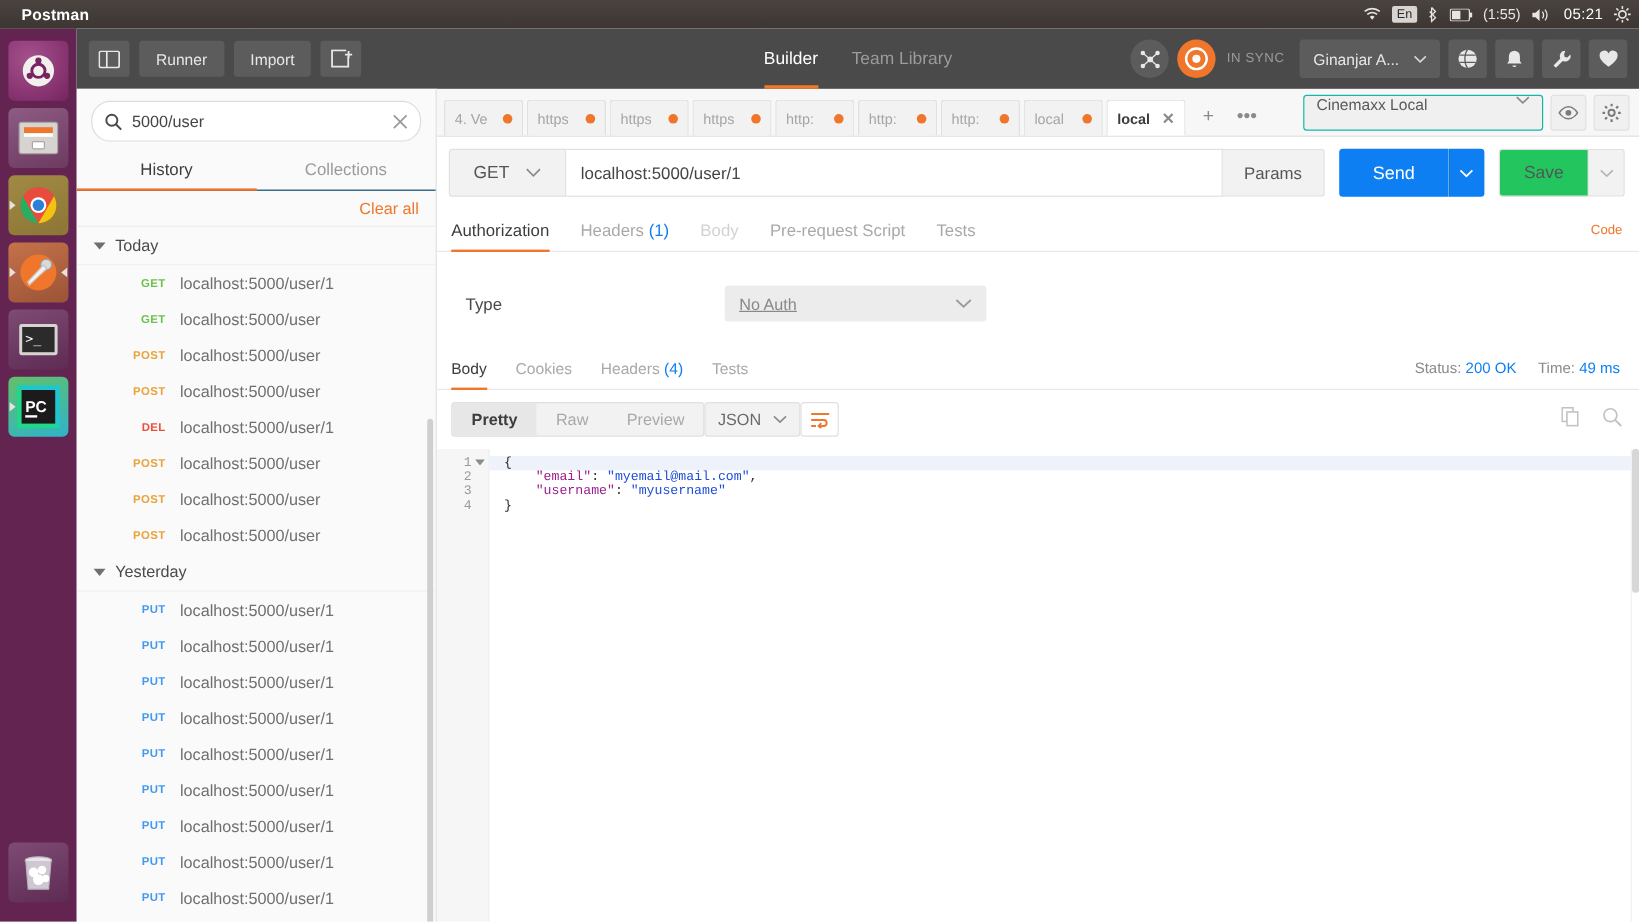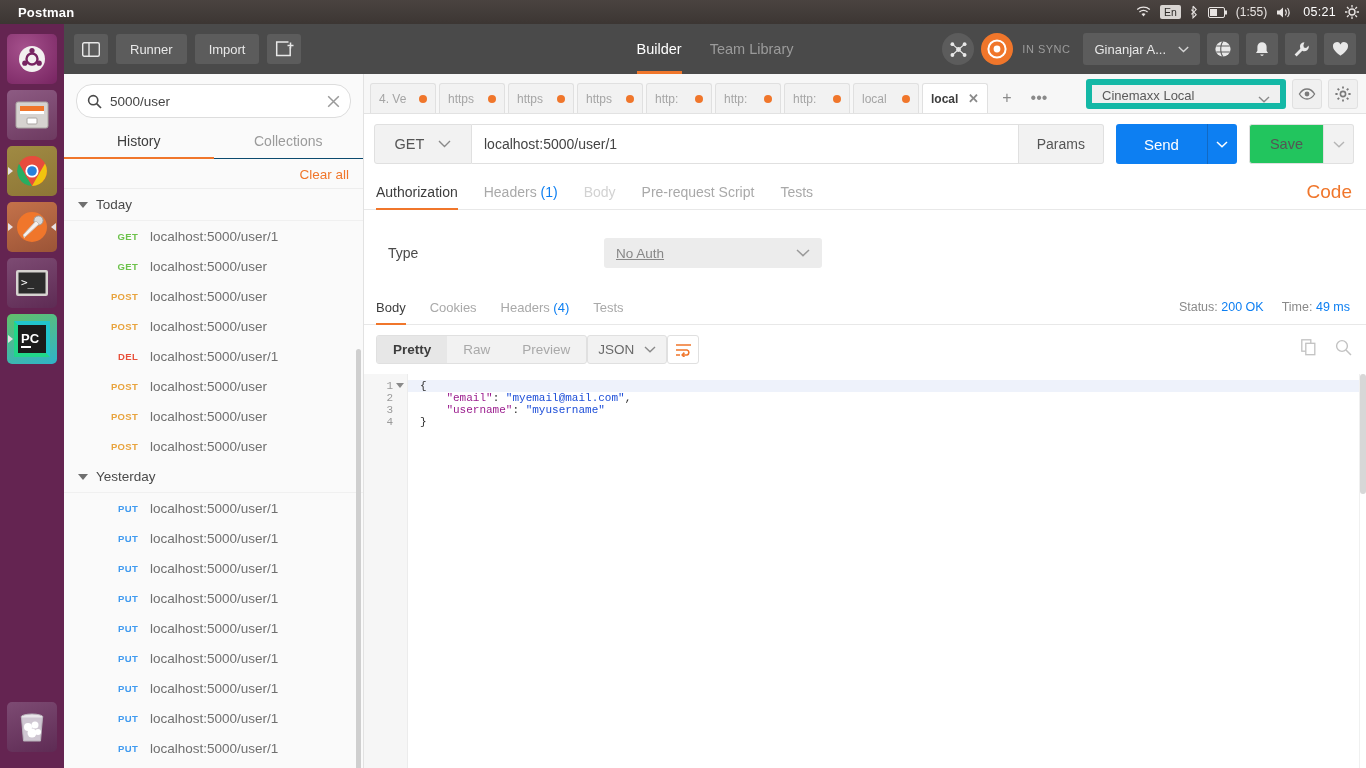--- a/index.html
+++ b/index.html
@@ -191,22 +191,22 @@
   .rtab-label { overflow: hidden; text-overflow: clip; }
   .rtab-plus, .rtab-more {
     width: 32px; height: 30px; display: flex; align-items: center; justify-content: center;
     color: #8a8a8a; font-size: 16px; cursor: pointer;
   }
   #env-area {
     margin-left: auto; display: flex; align-items: center; gap: 6px;
     padding: 0 8px 4px 8px;
   }
   #env-sel {
-    width: 200px; height: 30px; background: #f0f0f0; border: 6px solid #14b8a6;
-    border-radius: 3px; display: flex; align-items: flex-end; justify-content: space-between;
+    width: 200px; height: 30px; background: #f0f0f0; border: 1px solid #14b8a6;
+    border-radius: 3px; display: flex; align-items: flex-start; justify-content: space-between;
     padding: 0 10px; font-size: 13px; color: #5a5a5a; cursor: pointer;
   }
   .env-ico-btn {
     width: 30px; height: 30px; background: #f0f0f0; border: 1px solid #e0e0e0;
     border-radius: 3px; display: flex; align-items: center; justify-content: center; cursor: pointer;
   }
 
   
   #url-row { display: flex; align-items: center; padding: 10px 12px 10px 0; gap: 0; }
   #method-sel {
@@ -254,21 +254,21 @@
     border-bottom: 1px solid #e8e8e8; padding-left: 12px; position: relative;
   }
   .sub-tab {
     font-size: 14px; color: #a9a9a9; padding: 10px 0 9px 0; cursor: pointer; position: relative;
   }
   .sub-tab.active { color: #3d3d3d; }
   .sub-tab.active::after {
     content: ""; position: absolute; left: 0; right: 0; bottom: -1px; height: 2.5px; background: #f0762b;
   }
   .sub-tab .cnt { color: #0d7ff2; }
-  #code-link { margin-left: auto; color: #f0762b; font-size: 19px; cursor: pointer; padding-right: 14px; }
+  #code-link { margin-left: auto; color: #f0762b; font-size: 11px; cursor: pointer; padding-right: 14px; }
 
   
   #auth-area { padding: 28px 0 22px 0; display: flex; align-items: center; }
   #auth-label { width: 240px; padding-left: 24px; font-size: 14px; color: #4a4a4a; }
   #auth-type {
     width: 218px; height: 30px; background: #ececec; border-radius: 3px;
     display: flex; align-items: center; justify-content: space-between;
     padding: 0 12px; font-size: 13.5px; color: #888; cursor: pointer; text-decoration: underline;
   }
 

